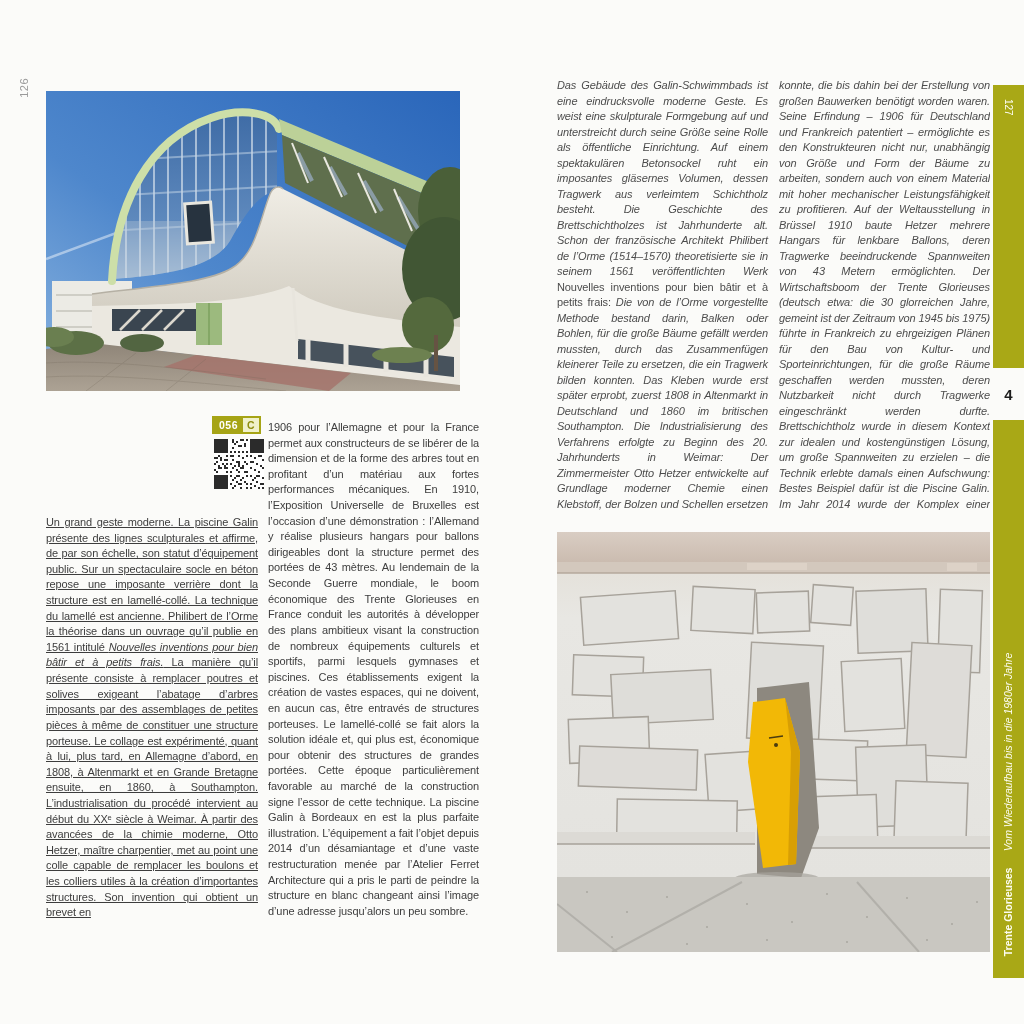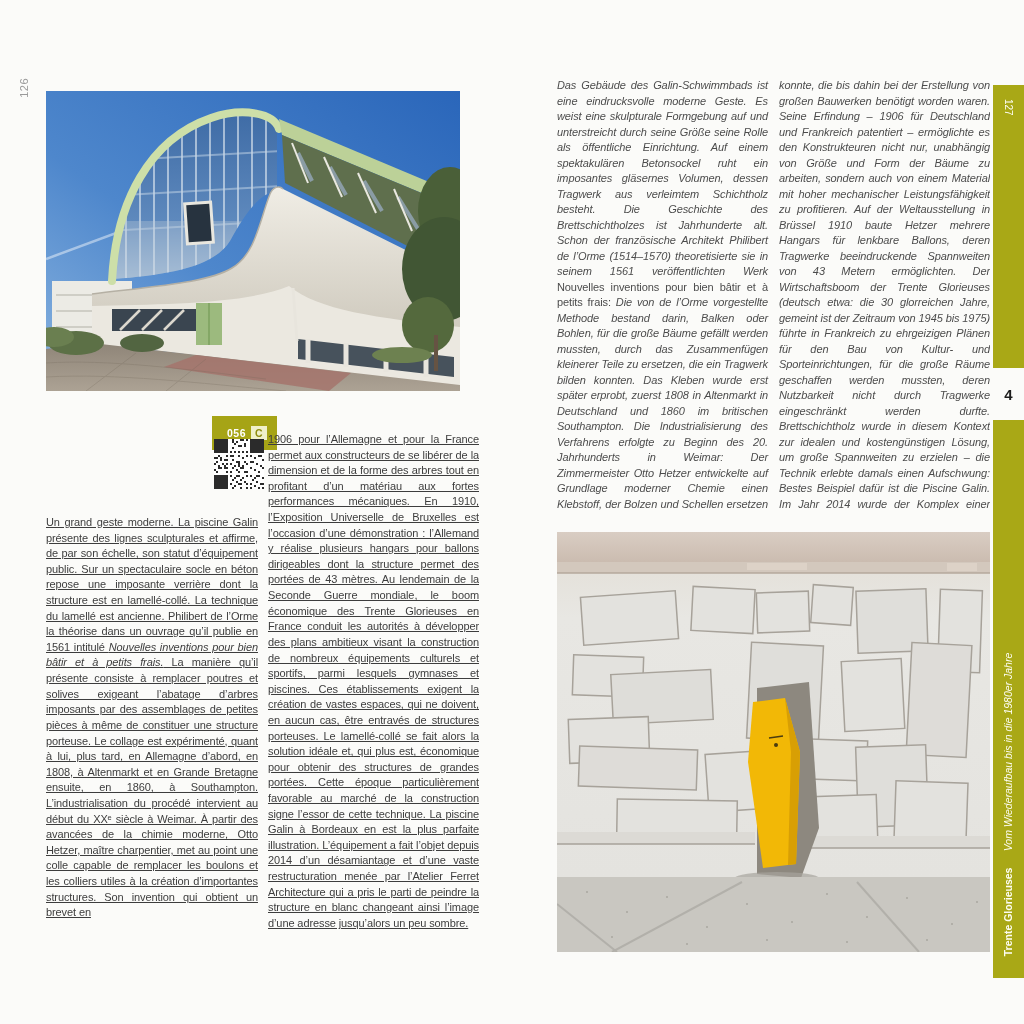--- a/index.html
+++ b/index.html
@@ -12,29 +12,29 @@
   .pn-left{position:absolute;left:18px;top:78px;font-size:11px;color:#9a9a9a;letter-spacing:.5px;}
   
   .photo1{position:absolute;left:46px;top:91px;width:414px;height:300px;}
   .photo2{position:absolute;left:557px;top:532px;width:433px;height:420px;}
   
   .info{position:absolute;left:46px;top:416px;width:170px;}
   .listing-title{font-size:14px;font-weight:bold;color:#a4a315;margin-bottom:5px;}
   .addr{font-size:11.5px;color:#6b6b6b;margin-bottom:3px;}
   .arch{font-size:11px;font-style:italic;color:#8f8f8f;line-height:1.45;}
   .years{font-size:11.5px;color:#6b6b6b;margin-top:3px;}
-  .badge{position:absolute;left:212px;top:416px;display:flex;background:#a6a416;padding:10px;height:14px;align-items:center;}
+  .badge{position:absolute;left:212px;top:416px;display:flex;background:#a6a416;padding:2px;height:14px;align-items:center;}
   .badge-num{color:#fff;font-weight:bold;font-size:10.5px;padding:0 5px;letter-spacing:.5px;}
   .badge-letter{background:#f0f1ca;color:#8f8e10;font-weight:bold;font-size:10.5px;padding:0 4px;line-height:14px;}
   .qr{position:absolute;left:214px;top:439px;width:50px;height:50px;}
   
   .col-fr{position:absolute;font-size:11px;line-height:1.42;text-align:justify;letter-spacing:-0.1px;
           color:#3d3d3d;overflow:hidden;}
   .col1{left:46px;top:515px;width:212px;height:455px;text-decoration:underline;}
-  .col2{left:268px;top:432px;width:211px;height:545px;text-decoration:underline;}
+  .col2{left:268px;top:420px;width:211px;height:545px;}
   .it{font-style:italic;}
   .rm{font-style:normal;}
   
   .german{position:absolute;left:557px;top:78px;width:433px;height:442px;
           column-count:2;column-gap:11px;column-fill:auto;
           font-size:11px;line-height:1.41;text-align:justify;letter-spacing:-0.1px;
           font-style:italic;color:#4c4c4c;overflow:hidden;}
   
   .greenbar{position:absolute;left:993px;top:85px;width:31px;height:893px;background:#a9a816;}
   .pn-right{position:absolute;top:14px;left:0;width:31px;text-align:center;font-size:10px;color:#fdfdf2;}

